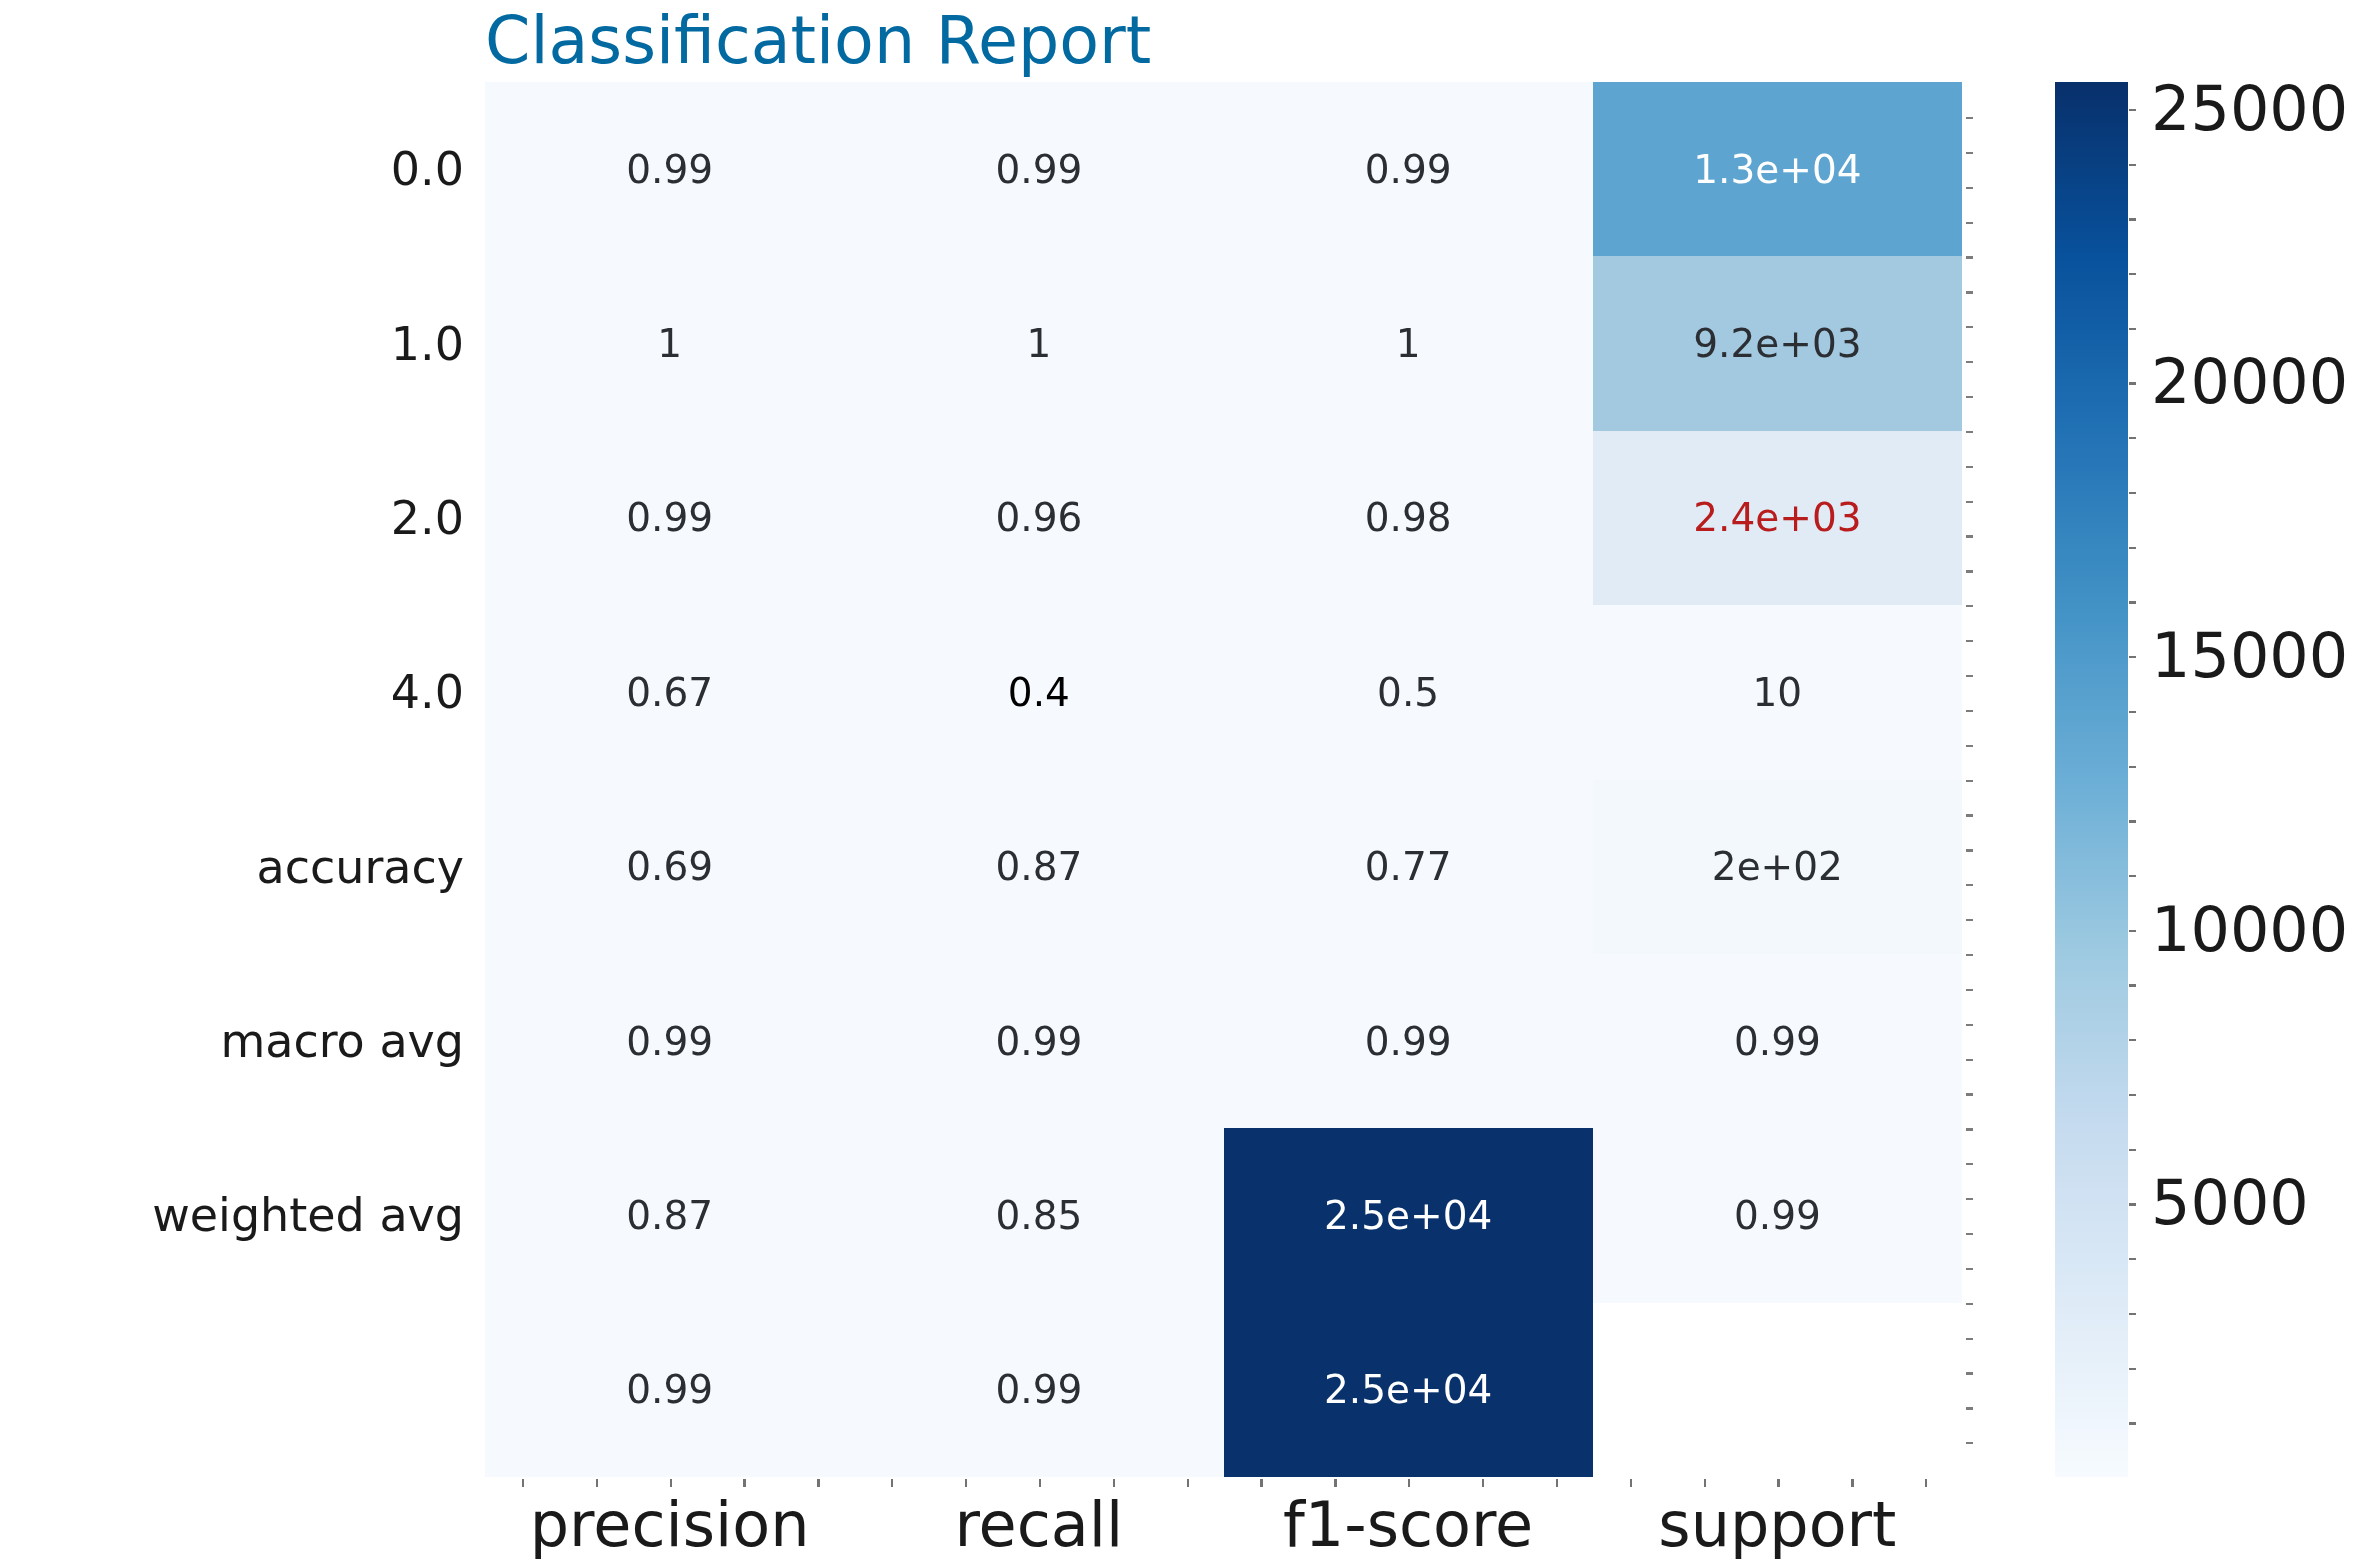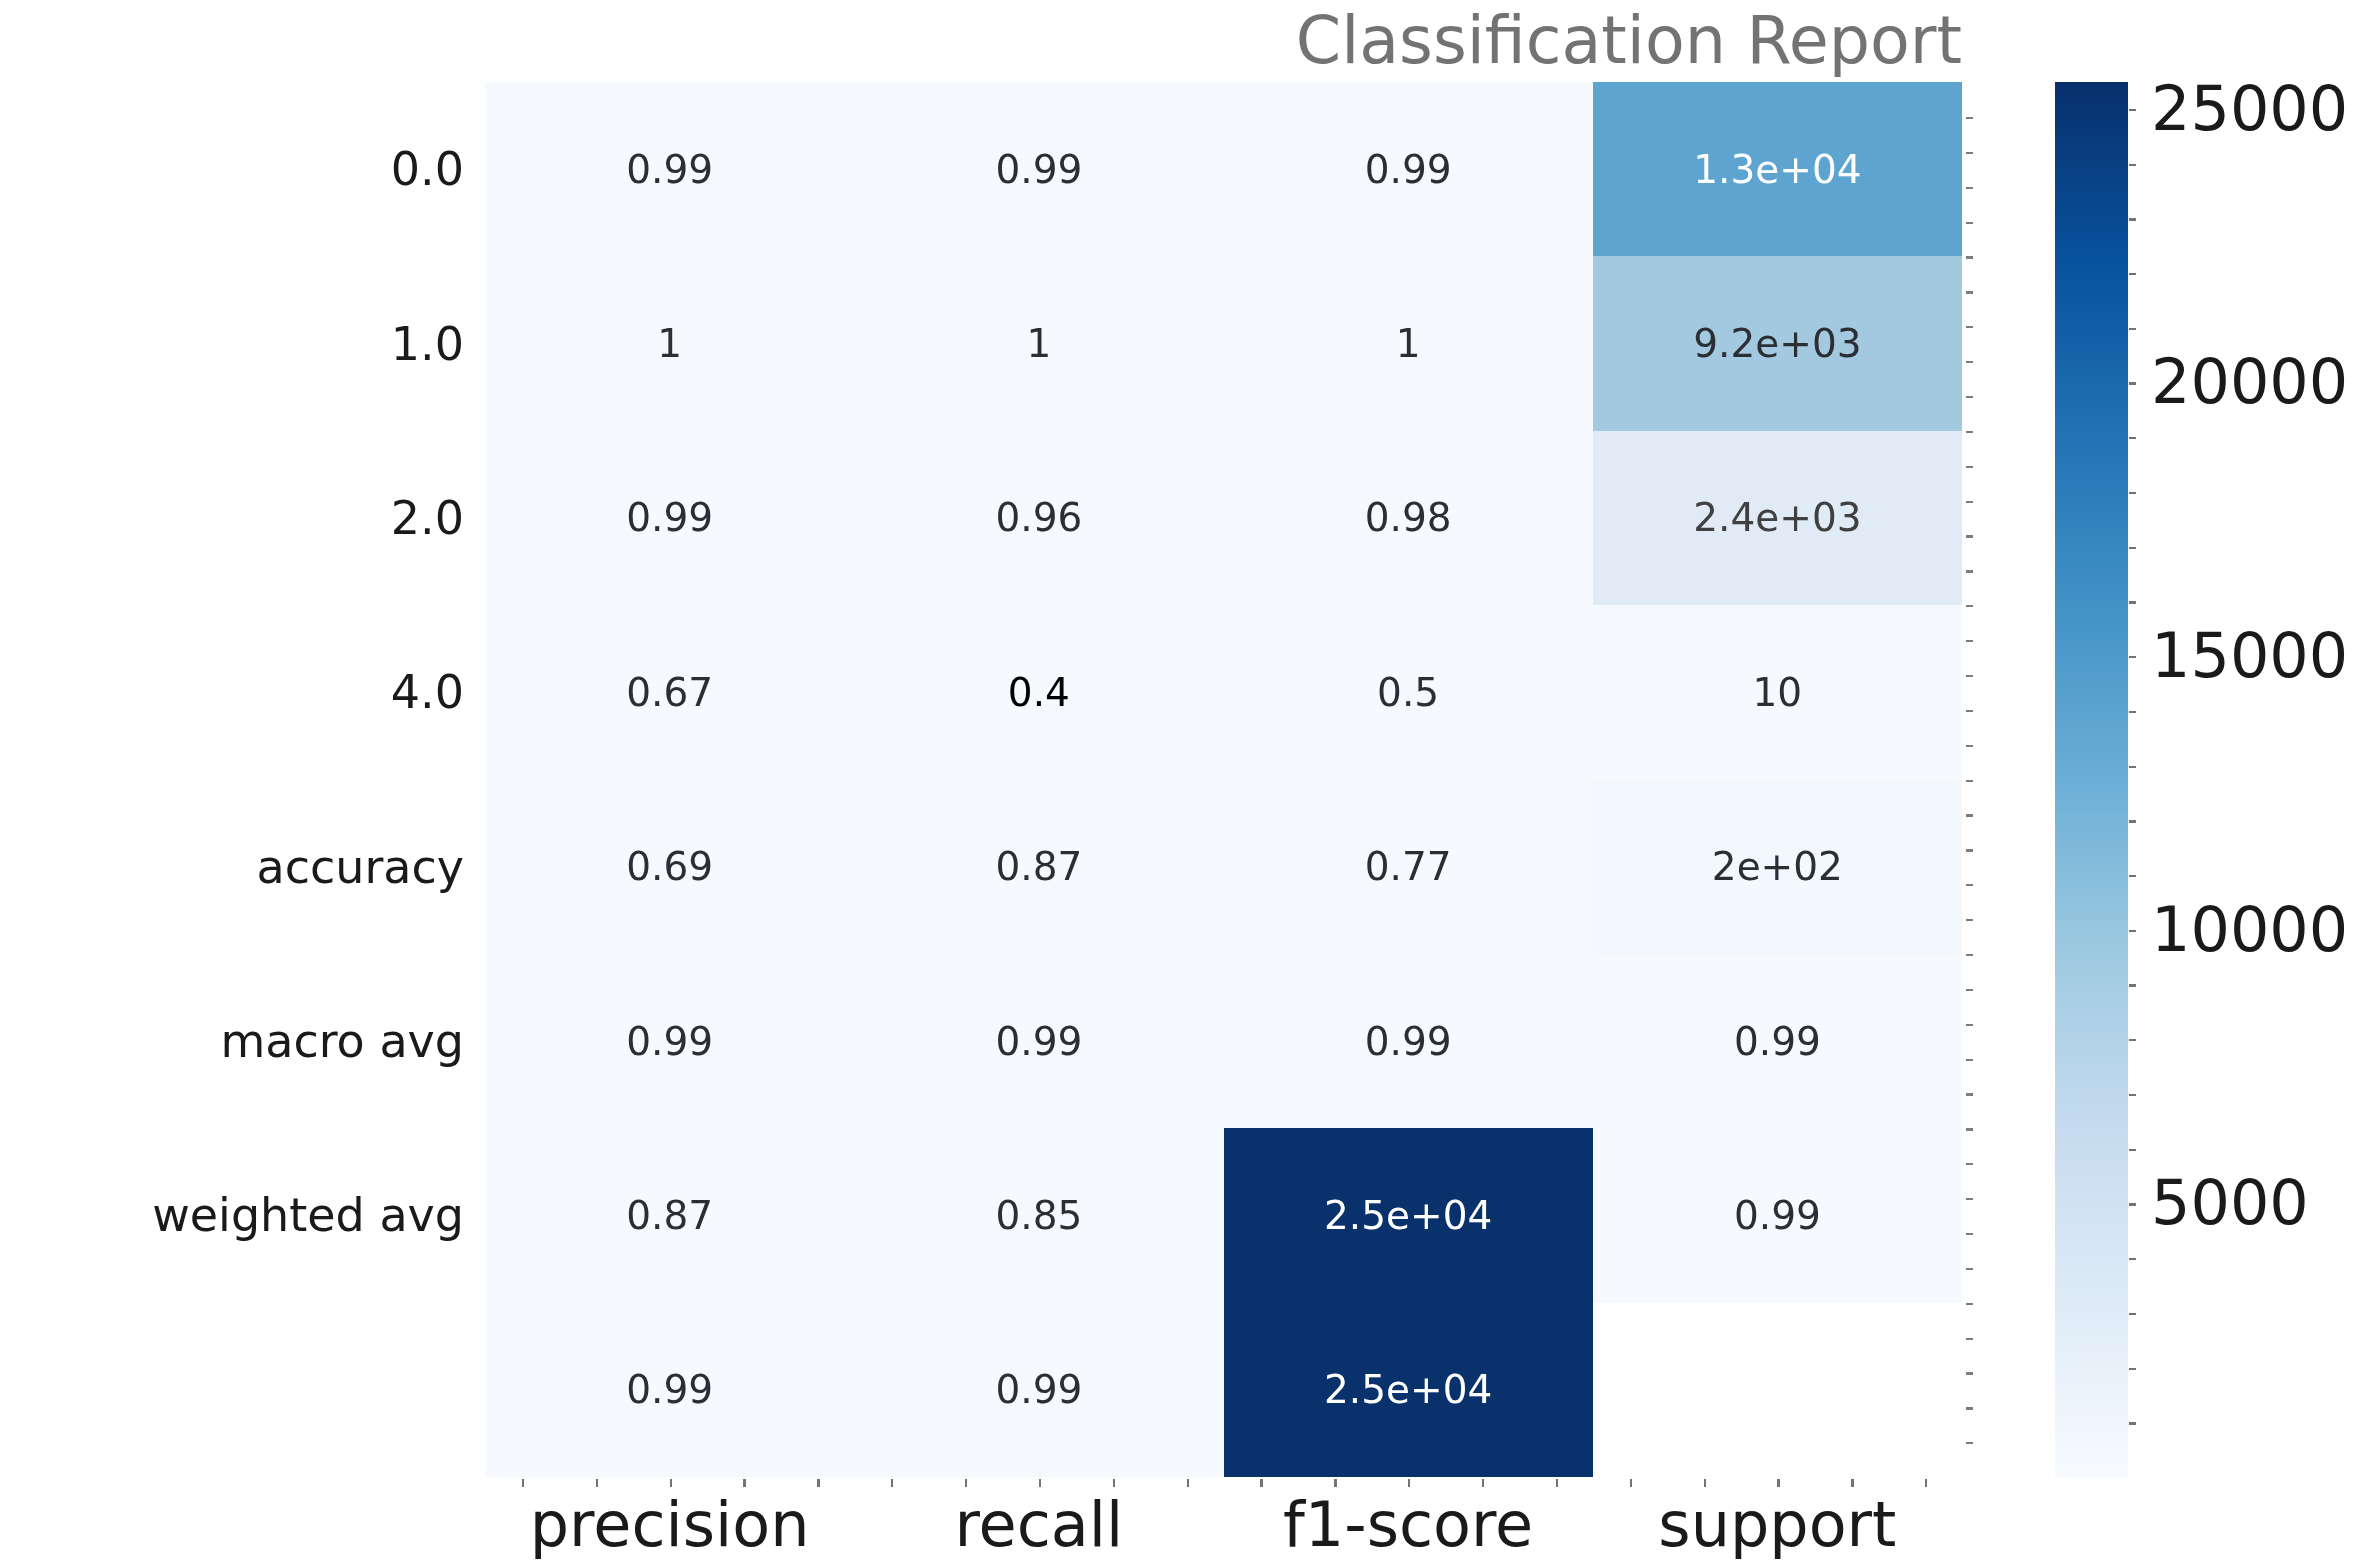--- a/index.html
+++ b/index.html
@@ -5,21 +5,21 @@
   html,body{margin:0;padding:0;background:#ffffff;}
   .canvas{
     position:relative;
     width:2366px;height:1565px;
     background:#ffffff;
     font-family:"DejaVu Sans","Liberation Sans",sans-serif;
     overflow:hidden;
   }
   .chart-title{
     position:absolute;left:485px;top:4.6px;width:1477px;
-    text-align:right;font-size:65px;color:#737373;line-height:1.1;
+    text-align:left;font-size:65px;color:#0369a1;line-height:1.1;
     white-space:nowrap;
   }
   .plot-area{
     position:absolute;left:485px;top:82px;width:1477px;height:1395px;
   }
   .heatmap-grid{
     position:absolute;left:0;top:0;width:100%;height:100%;
     display:grid;
     grid-template-columns:repeat(4,1fr);
     grid-template-rows:repeat(8,1fr);
@@ -79,21 +79,21 @@
         <div class="cell" style="background: rgb(246, 250, 254); color: rgb(43, 47, 51);">0.99</div>
         <div class="cell" style="background: rgb(246, 250, 254); color: rgb(43, 47, 51);">0.99</div>
         <div class="cell" style="background: rgb(94, 164, 208); color: rgb(255, 255, 255);">1.3e+04</div>
         <div class="cell" style="background: rgb(246, 250, 254); color: rgb(43, 47, 51);">1</div>
         <div class="cell" style="background: rgb(246, 250, 254); color: rgb(43, 47, 51);">1</div>
         <div class="cell" style="background: rgb(246, 250, 254); color: rgb(43, 47, 51);">1</div>
         <div class="cell" style="background: rgb(163, 201, 225); color: rgb(43, 47, 51);">9.2e+03</div>
         <div class="cell" style="background: rgb(246, 250, 254); color: rgb(43, 47, 51);">0.99</div>
         <div class="cell" style="background: rgb(246, 250, 254); color: rgb(43, 47, 51);">0.96</div>
         <div class="cell" style="background: rgb(246, 250, 254); color: rgb(43, 47, 51);">0.98</div>
-        <div class="cell" style="background: rgb(224, 235, 246); color: #404040;">2.4e+03</div>
+        <div class="cell" style="background: rgb(224, 235, 246); color: #b91c1c;">2.4e+03</div>
         <div class="cell" style="background: rgb(246, 250, 254); color: rgb(43, 47, 51);">0.67</div>
         <div class="cell" style="background: rgb(246, 250, 254); color: #000000;">0.4</div>
         <div class="cell" style="background: rgb(246, 250, 254); color: rgb(43, 47, 51);">0.5</div>
         <div class="cell" style="background: rgb(246, 250, 254); color: rgb(43, 47, 51);">10</div>
         <div class="cell" style="background: rgb(246, 250, 254); color: rgb(43, 47, 51);">0.69</div>
         <div class="cell" style="background: rgb(246, 250, 254); color: rgb(43, 47, 51);">0.87</div>
         <div class="cell" style="background: rgb(246, 250, 254); color: rgb(43, 47, 51);">0.77</div>
         <div class="cell" style="background: rgb(243, 248, 253); color: rgb(43, 47, 51);">2e+02</div>
         <div class="cell" style="background: rgb(246, 250, 254); color: rgb(43, 47, 51);">0.99</div>
         <div class="cell" style="background: rgb(246, 250, 254); color: rgb(43, 47, 51);">0.99</div>

